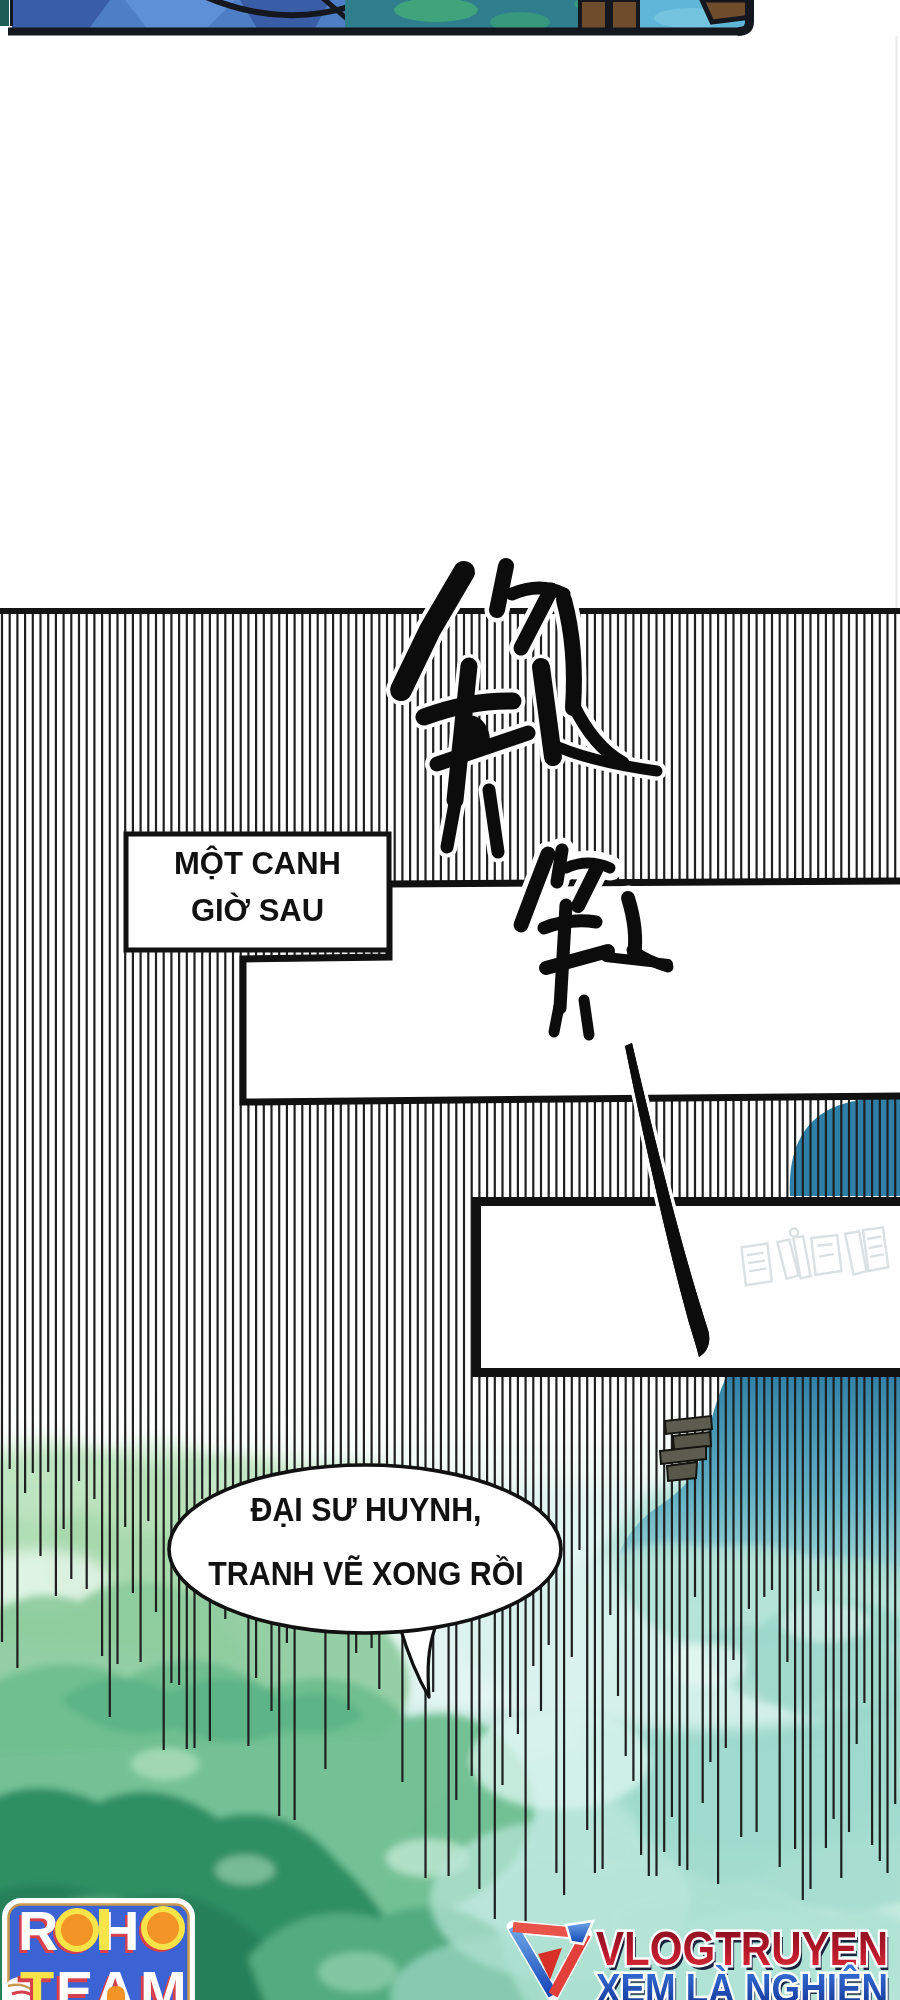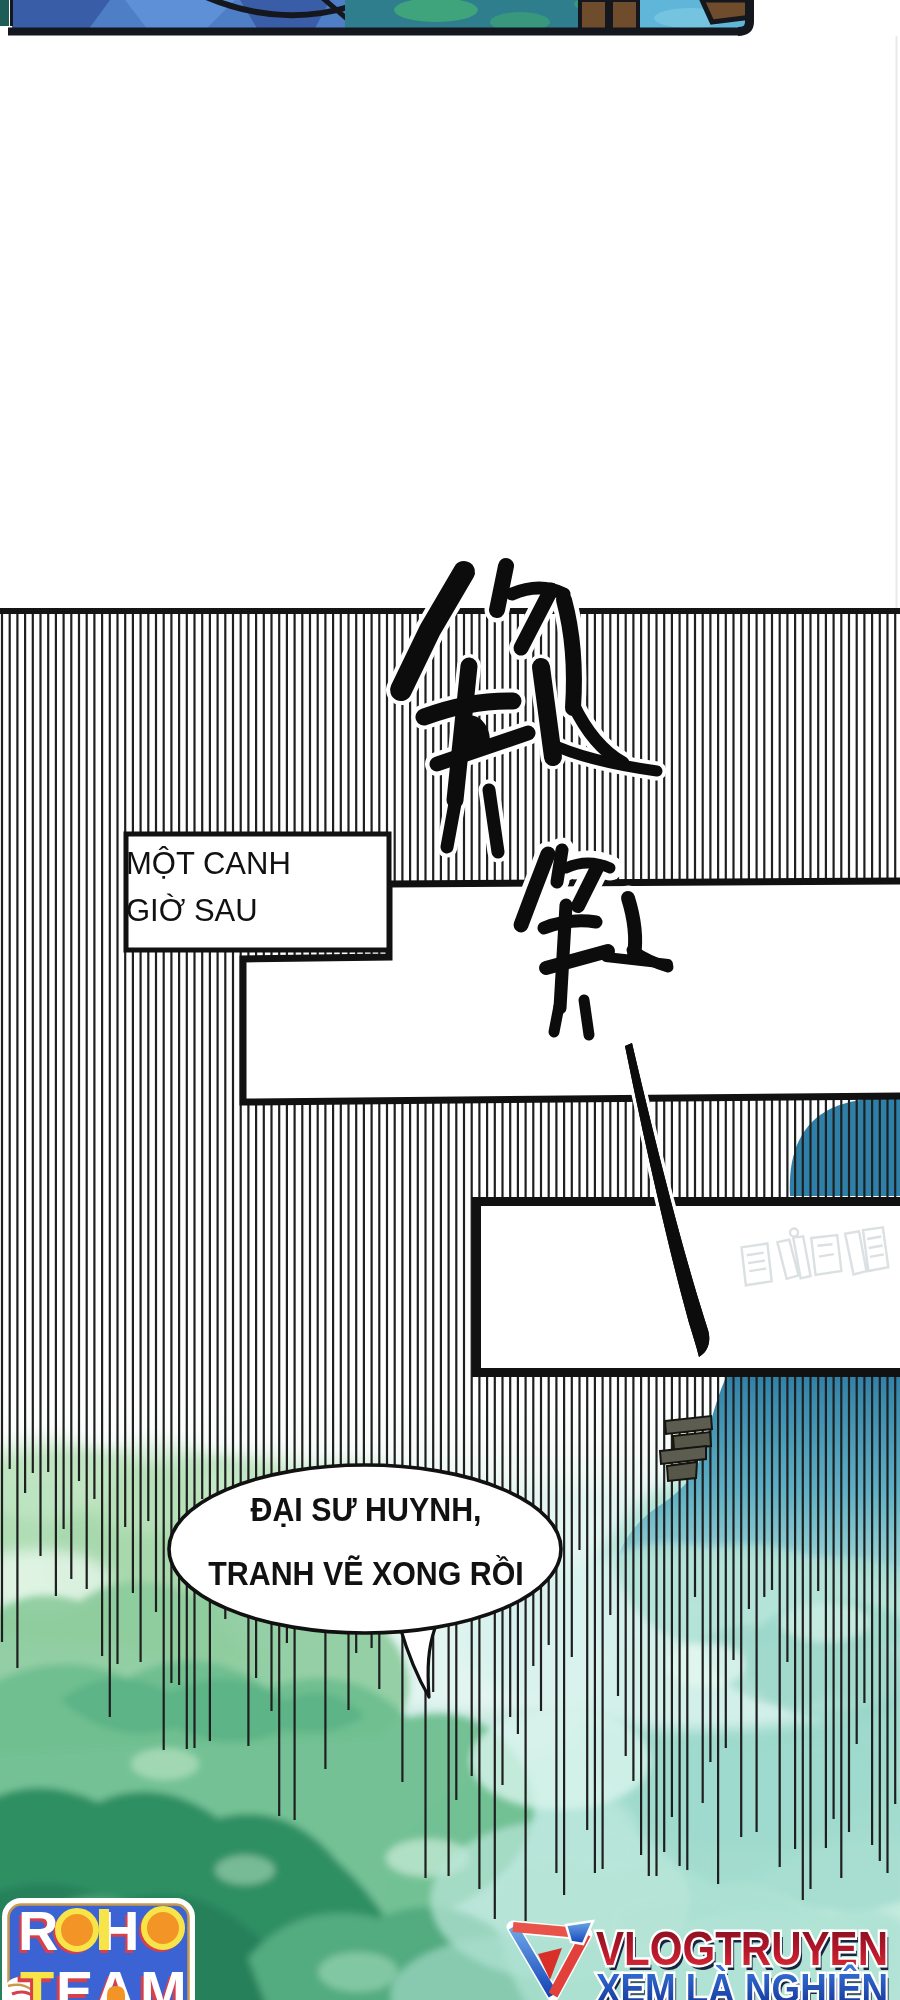--- a/index.html
+++ b/index.html
@@ -1,19 +1,19 @@
 <!DOCTYPE html>
 <html><head>
 <meta charset="utf-8">
 <style>
 html,body{margin:0;padding:0;}
 body{width:900px;height:2000px;position:relative;background:#fff;overflow:hidden;
   font-family:"Liberation Sans",sans-serif;}
 .abs{position:absolute;}
-#caption{left:126px;top:840px;width:263px;font-weight:normal;
+#caption{left:126px;top:840px;width:263px;text-align:center;font-weight:bold;
   font-size:31px;line-height:47px;color:#111;letter-spacing:0px;}
 #bubbletext{left:170px;top:1478px;width:392px;text-align:center;font-weight:bold;
   font-size:33px;line-height:64px;color:#111;transform:scaleX(0.92);transform-origin:center;}
 </style>
 </head>
 <body>
 
 <svg class="abs" style="left:0;top:0" width="900" height="2000" viewBox="0 0 900 2000">
 <defs>
   <linearGradient id="mountG" x1="0" y1="1370" x2="0" y2="1640" gradientUnits="userSpaceOnUse">

